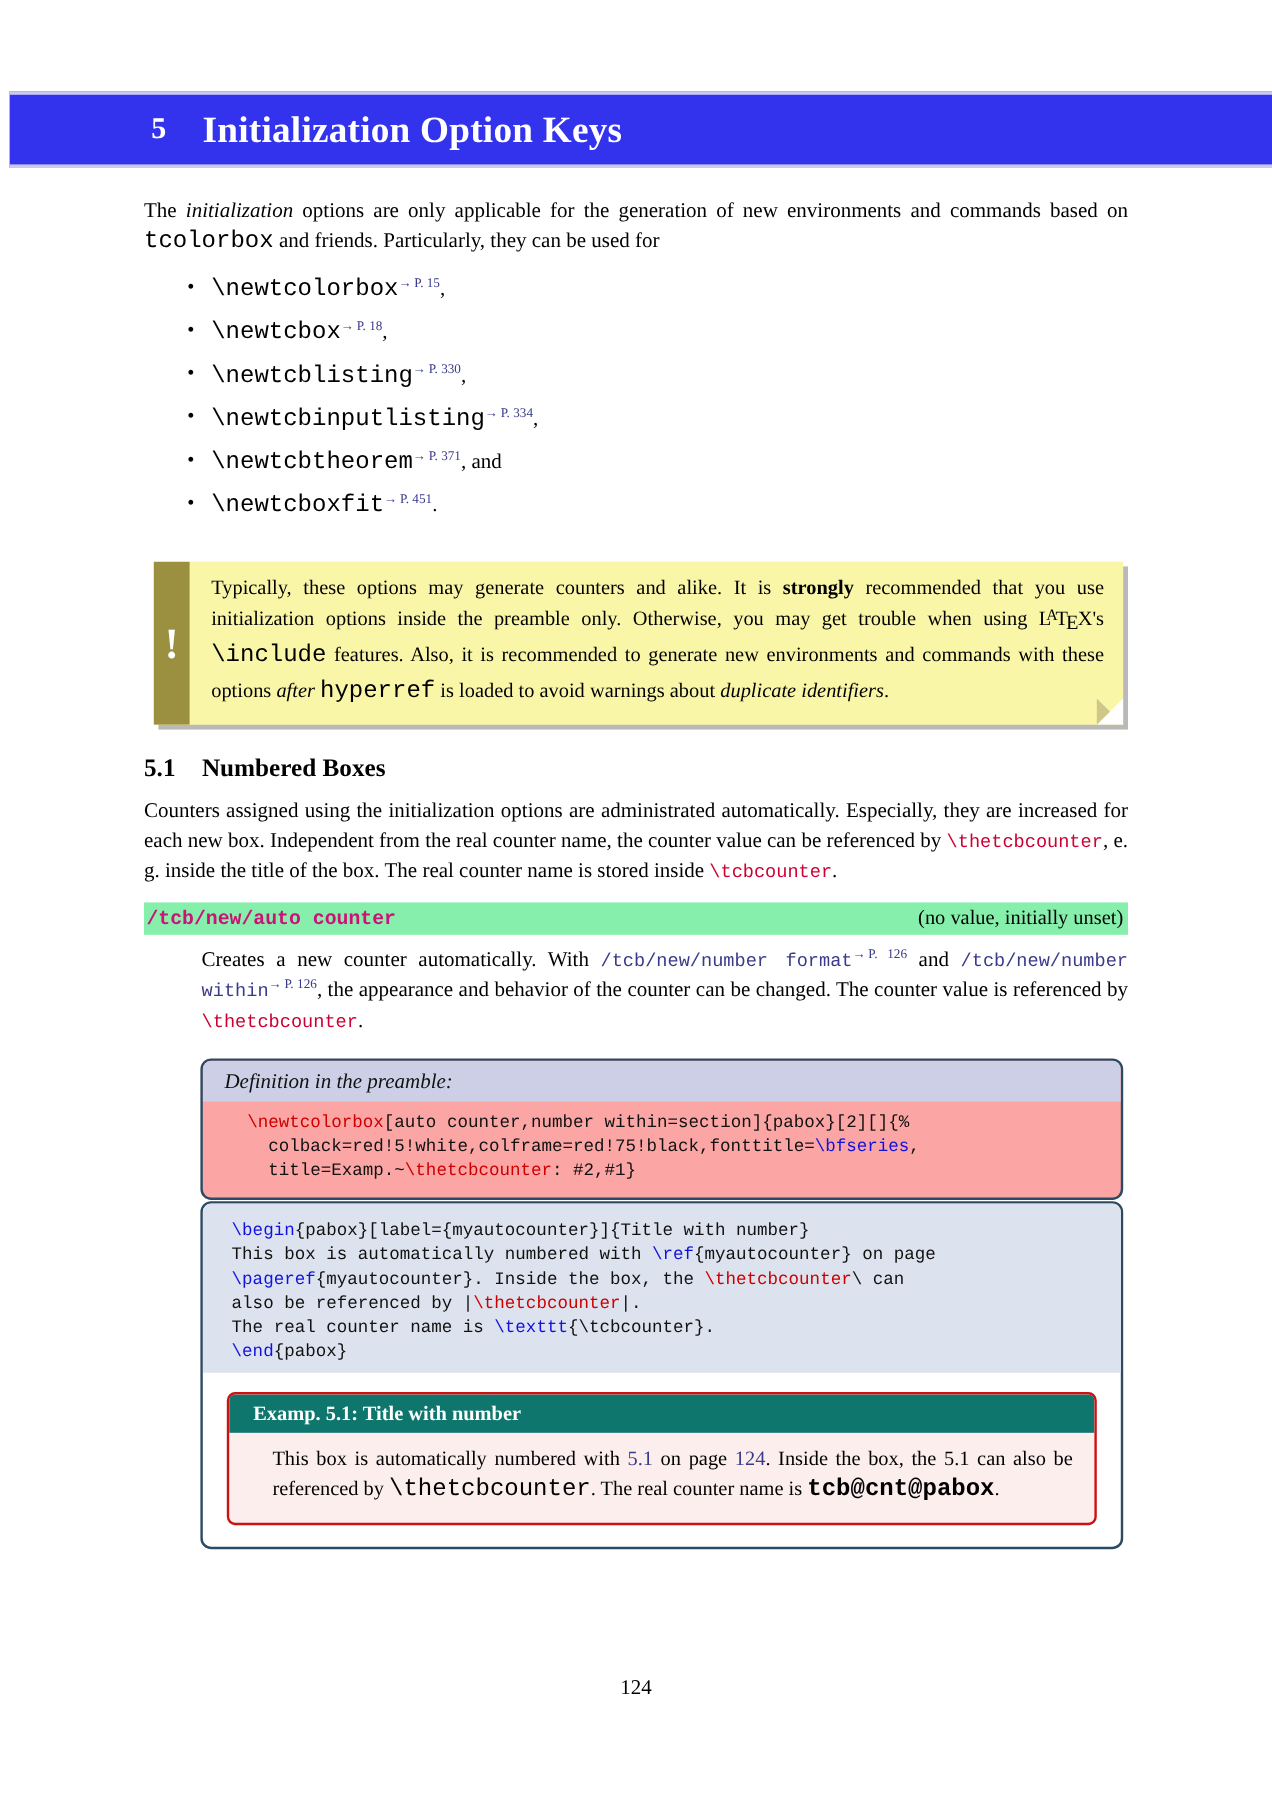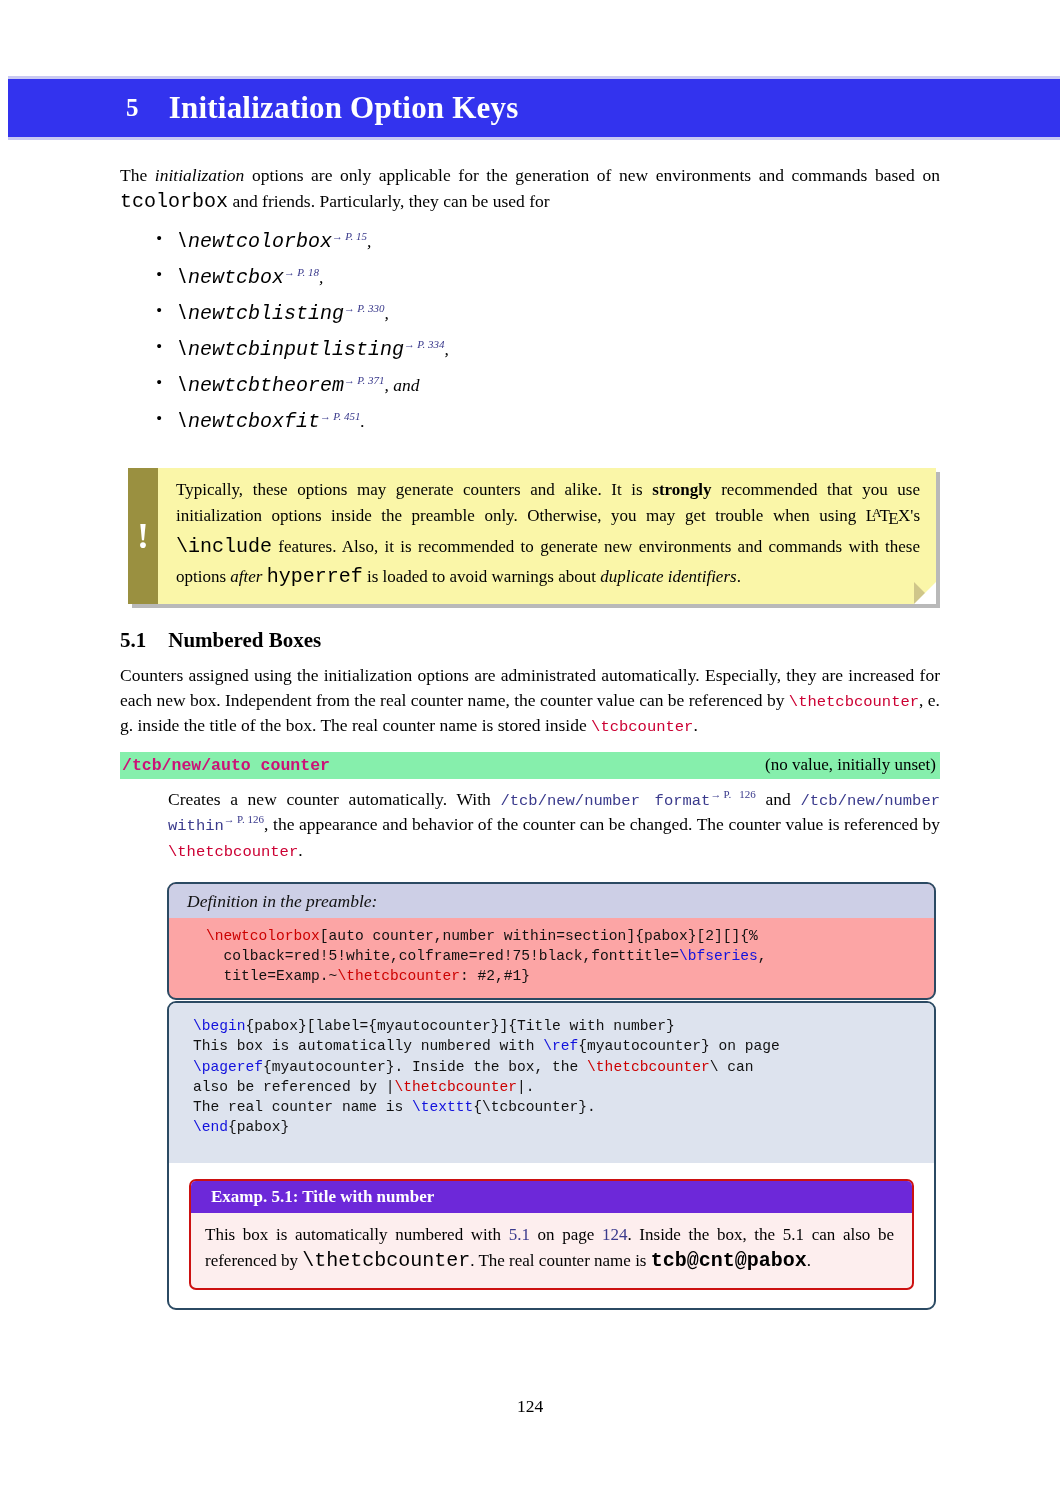--- a/index.html
+++ b/index.html
@@ -87,21 +87,20 @@
   ul.bullets {
     list-style: none;
     margin: 14px 0 0 0;
     padding: 0;
   }
   ul.bullets li {
     position: relative;
     padding-left: 56px;
     margin-bottom: 13px;
     font-size: 17.5px;
-    font-style: italic;
   }
   ul.bullets li:before {
     content: "\2022";
     position: absolute;
     left: 36px;
     top: -1px;
     font-size: 17px;
   }
 
   
@@ -240,46 +239,46 @@
     border-radius: 9px;
     box-sizing: border-box;
     overflow: hidden;
     background: #ffffff;
   }
   .combo-code {
     background: #dde3ee;
     font-family: "Liberation Mono", "DejaVu Sans Mono", monospace;
     font-size: 14.6px;
     line-height: 1.39;
-    padding: 13px 18px 25px 24px;
+    padding: 13px 18px 6px 24px;
     white-space: pre;
     color: #111111;
   }
   .combo-pad {
     padding: 16px 20px 18px 20px;
   }
 
   
   .ex-box {
     border: 2.5px solid #cc1111;
     border-radius: 7px;
     box-sizing: border-box;
     overflow: hidden;
     background: #fdeeee;
   }
   .ex-title {
-    background: #6d28d9;
+    background: #0f766e;
     color: #ffffff;
     font-weight: bold;
     font-size: 17px;
     padding: 6px 16px 6px 20px;
     font-family: Liberation Serif, serif;
   }
   .ex-body {
-    padding: 10px 18px 12px 14px;
+    padding: 10px 18px 12px 36px;
     font-size: 17px;
     line-height: 1.44;
     text-align: justify;
   }
 
   
   .pageno {
     position: absolute;
     left: 0;
     top: 1396px;

